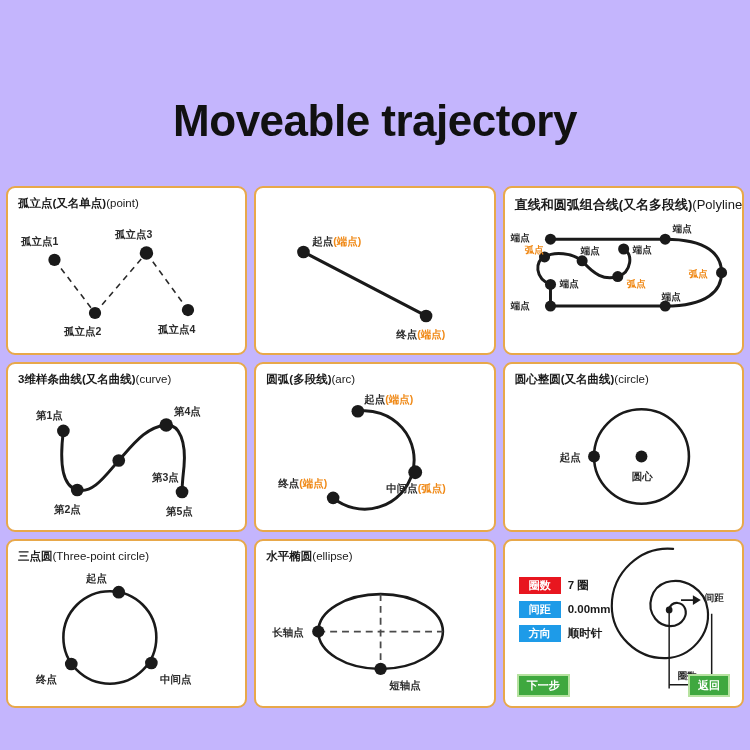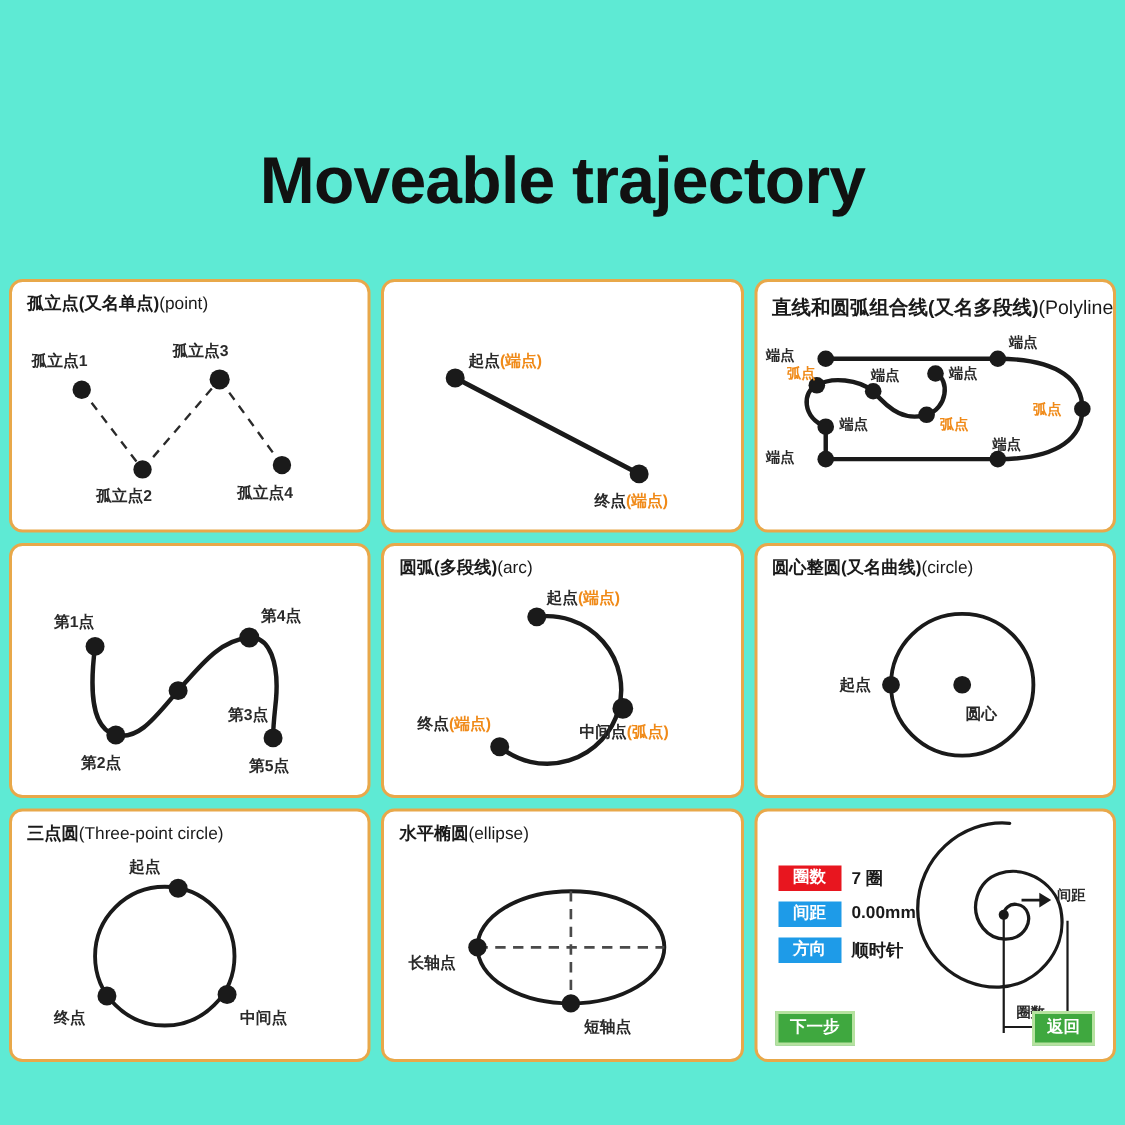--- a/index.html
+++ b/index.html
@@ -5,21 +5,21 @@
   html, body {
     margin: 0; padding: 0;
     width: 750px; height: 750px;
     background: #ffffff;
     font-family: "Liberation Sans", "DejaVu Sans", sans-serif;
     overflow: hidden;
   }
   #page {
     position: relative;
     width: 750px; height: 750px;
-    background: #5eead4;
+    background: #c4b5fd;
   }
   #title {
     position: absolute;
     top: 96px; left: 0; width: 750px;
     text-align: center;
     font-size: 44px;
     font-weight: bold;
     color: #111111;
     letter-spacing: -0.5px;
     font-family: "Liberation Sans", "DejaVu Sans", sans-serif;
@@ -189,20 +189,23 @@
         <div class="lbl small" style="left:55px; top:91px;">端点</div>
         <div class="lbl small" style="left:76px; top:58px;">端点</div>
         <div class="lbl small" style="left:128px; top:57px;">端点</div>
         <div class="lbl small o" style="left:20px; top:57px; color:#f08a18;">弧点</div>
         <div class="lbl small o" style="left:122px; top:91px; color:#f08a18;">弧点</div>
         <div class="lbl small o" style="left:184px; top:81px; color:#f08a18;">弧点</div>
       </div>
     </div>
 
     <div class="cell">
+      <div class="cell-title">
+        <span>3维样条曲线(又名曲线)</span><span class="en">(curve)</span>
+      </div>
       <div class="stage">
         <svg viewBox="0 0 240 168" preserveAspectRatio="none">
           <path d="M56,68 C52,100 54,124 70,128 C86,132 98,114 112,98
                    C128,80 140,64 160,62 C174,61 180,80 178,104
                    C177,114 176,122 176,130" stroke="#1a1a1a" stroke-width="3" fill="none" stroke-linecap="round"></path>
           <circle cx="56" cy="68" r="6.4" fill="#1a1a1a"></circle>
           <circle cx="70" cy="128" r="6.4" fill="#1a1a1a"></circle>
           <circle cx="112" cy="98" r="6.4" fill="#1a1a1a"></circle>
           <circle cx="160" cy="62" r="6.8" fill="#1a1a1a"></circle>
           <circle cx="176" cy="130" r="6.4" fill="#1a1a1a"></circle>
@@ -236,21 +239,21 @@
       <div class="cell-title">
         <span>圆心整圆(又名曲线)</span><span class="en">(circle)</span>
       </div>
       <div class="stage">
         <svg viewBox="0 0 240 168" preserveAspectRatio="none">
           <circle cx="138" cy="94" r="48" stroke="#1a1a1a" stroke-width="2.6" fill="none"></circle>
           <circle cx="90" cy="94" r="6" fill="#1a1a1a"></circle>
           <circle cx="138" cy="94" r="6" fill="#1a1a1a"></circle>
         </svg>
         <div class="lbl" style="left:55px; top:88px;">起点</div>
-        <div class="lbl" style="left:139px; top:107px;">圆心</div>
+        <div class="lbl" style="left:127px; top:107px;">圆心</div>
       </div>
     </div>
 
     <div class="cell">
       <div class="cell-title">
         <span>三点圆</span><span class="en">(Three-point circle)</span>
       </div>
       <div class="stage">
         <svg viewBox="0 0 240 168" preserveAspectRatio="none">
           <circle cx="103" cy="98" r="47" stroke="#1a1a1a" stroke-width="2.6" fill="none"></circle>
@@ -269,21 +272,21 @@
         <span>水平椭圆</span><span class="en">(ellipse)</span>
       </div>
       <div class="stage">
         <svg viewBox="0 0 240 168" preserveAspectRatio="none">
           <ellipse cx="126" cy="92" r="0" rx="63" ry="38" stroke="#1a1a1a" stroke-width="2.6" fill="none"></ellipse>
           <path d="M63,92 L189,92" stroke="#4a4a4a" stroke-width="1.8" stroke-dasharray="7,5" fill="none"></path>
           <path d="M126,54 L126,130" stroke="#4a4a4a" stroke-width="1.8" stroke-dasharray="7,5" fill="none"></path>
           <circle cx="63" cy="92" r="6.2" fill="#1a1a1a"></circle>
           <circle cx="126" cy="130" r="6.2" fill="#1a1a1a"></circle>
         </svg>
-        <div class="lbl" style="left:16px; top:96px;">长轴点</div>
+        <div class="lbl" style="left:16px; top:86px;">长轴点</div>
         <div class="lbl" style="left:133px; top:139px;">短轴点</div>
       </div>
     </div>
 
     <div class="cell">
 
       <div class="helix-rows">
         <div class="helix-row">
           <span class="badge red">圈数</span>
           <span class="helix-val">7 圈</span>

